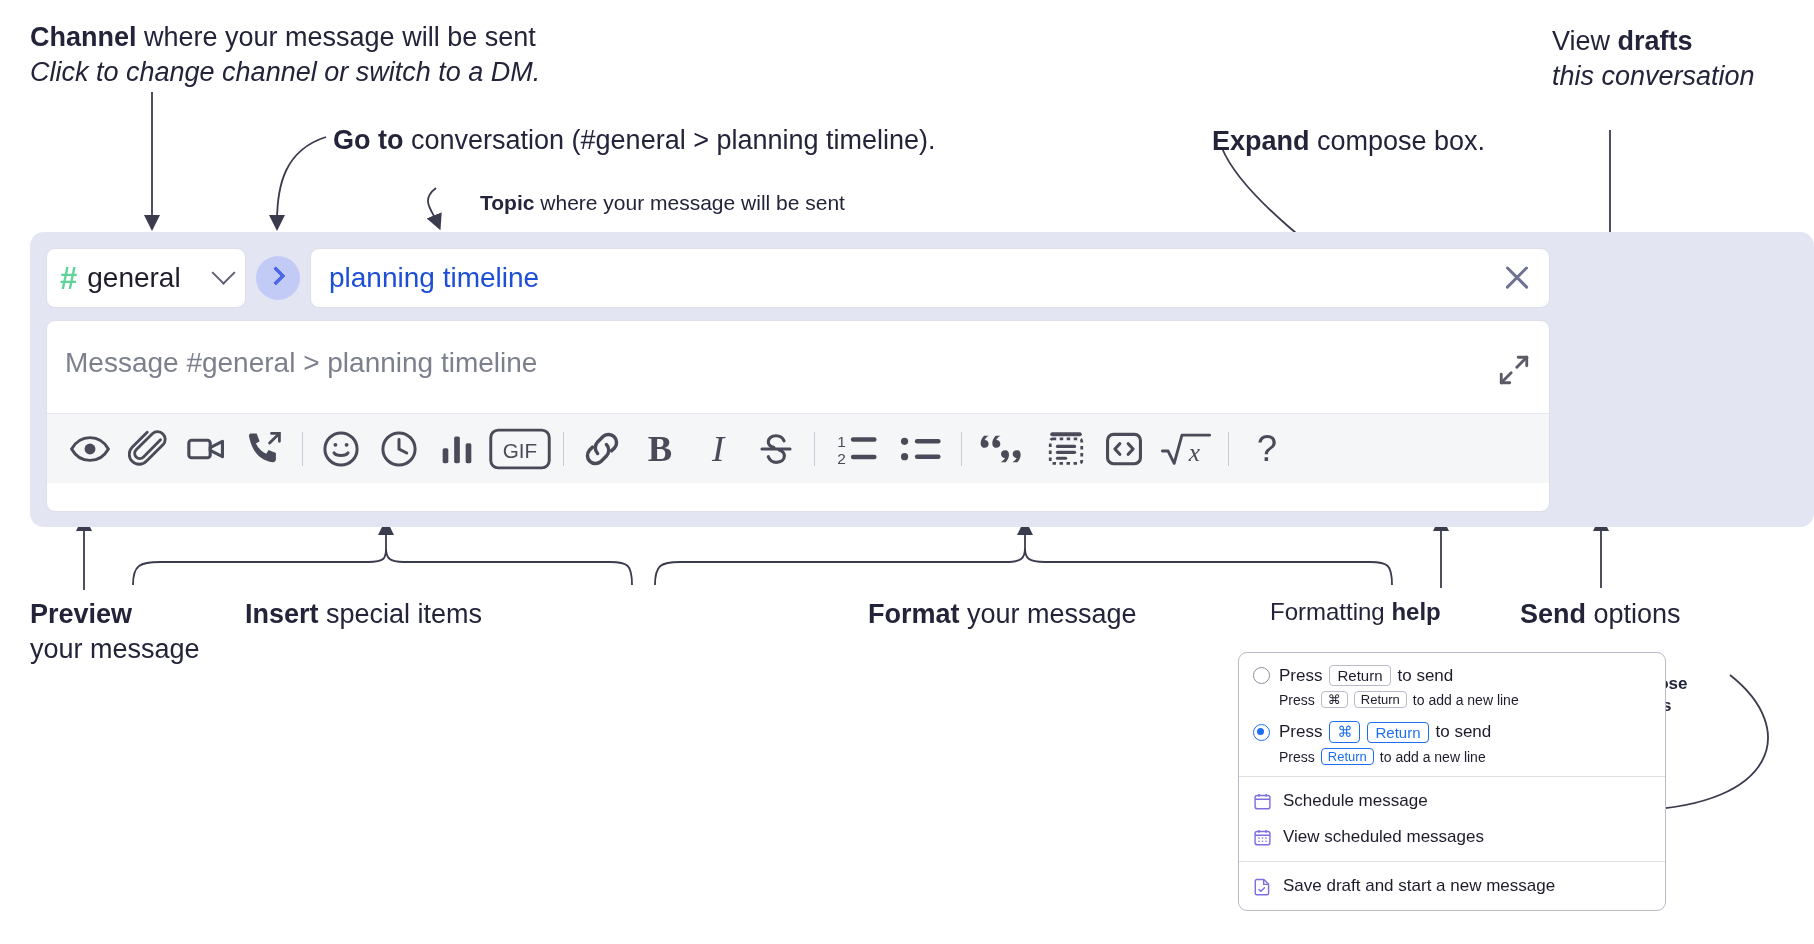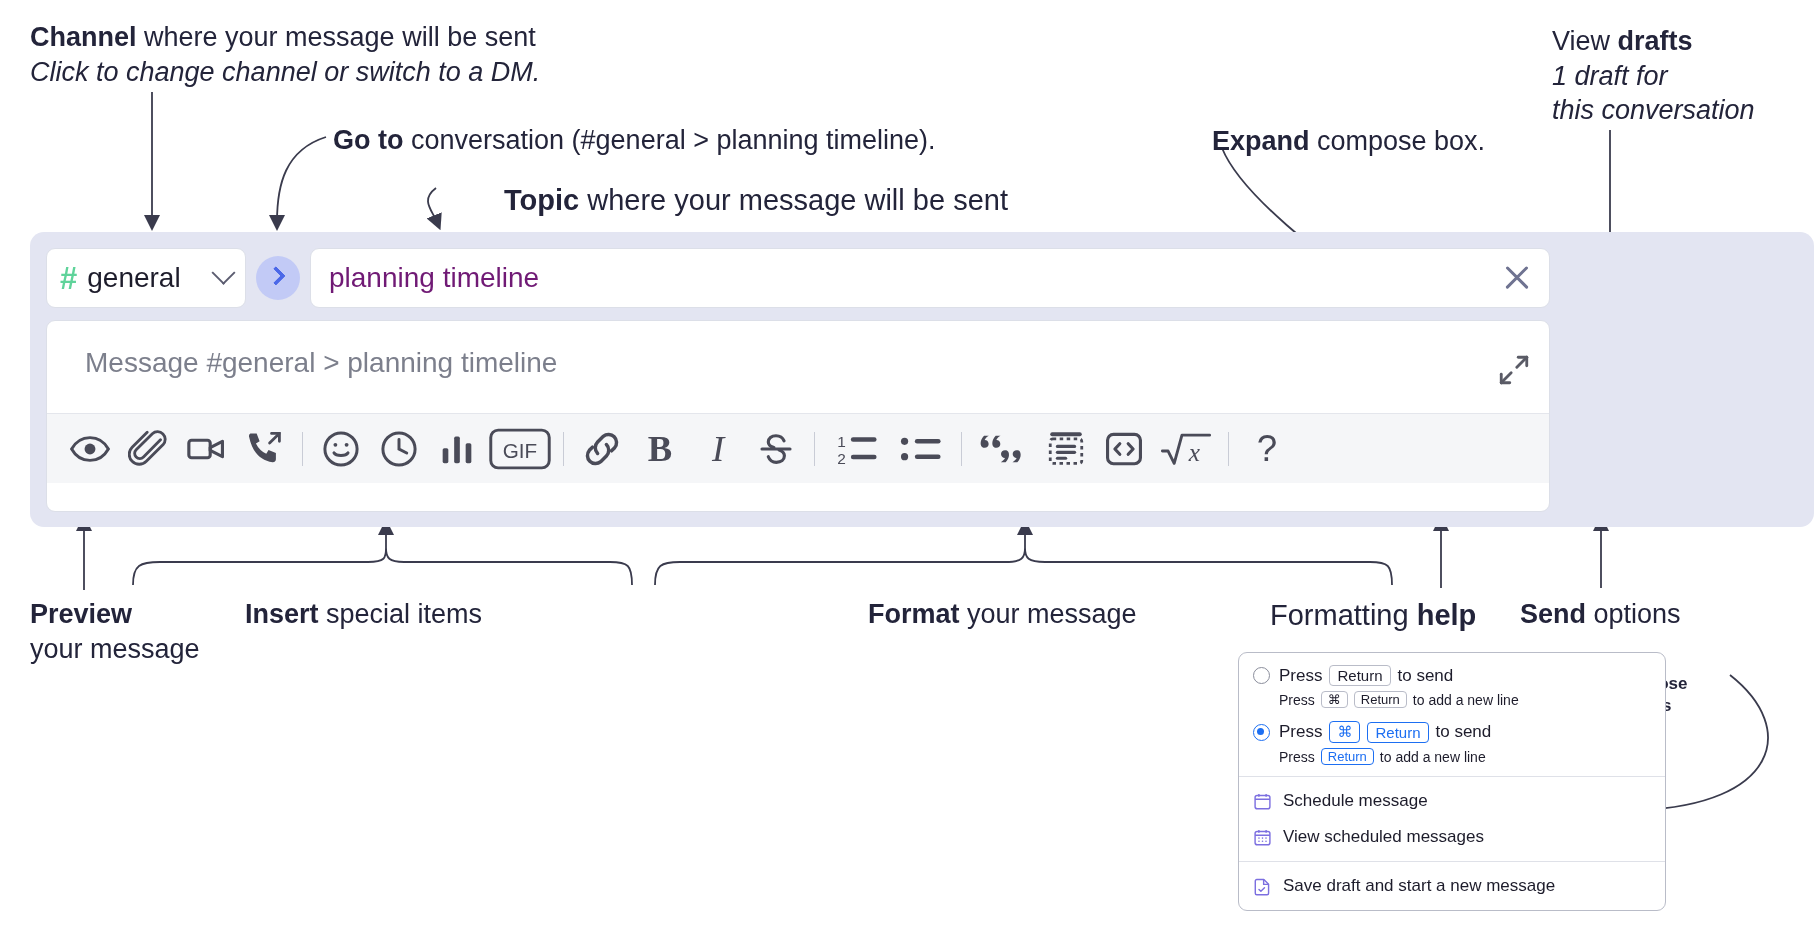--- a/index.html
+++ b/index.html
@@ -39,34 +39,34 @@
   #goto-button {
     width:44px; height:44px; border-radius:50%; background:#c2caf6;
     display:flex; align-items:center; justify-content:center; cursor:pointer; flex:0 0 auto;
   }
   #goto-button .gchev { width:14px; height:14px; border-right:4px solid #4b68e8; border-top:4px solid #4b68e8;
           transform:rotate(45deg) translateX(-3px); border-radius:1px;}
   #topic-field {
     flex:1; height:60px; background:#fff; border:1px solid #dcdfe8; border-radius:9px;
     display:flex; align-items:center; padding:0 14px 0 18px; gap:10px;
   }
-  #topic-value { font-size:28px; color:#701a75; flex:1; }
+  #topic-value { font-size:28px; color:#1d4ed8; flex:1; }
   #topic-clear { width:36px;height:36px; position:relative; cursor:pointer; flex:0 0 auto;}
   #topic-clear:before, #topic-clear:after {
     content:""; position:absolute; left:3px; top:16px; width:30px; height:3.2px; background:#6f7391; border-radius:2px;
   }
   #topic-clear:before { transform:rotate(45deg); }
   #topic-clear:after { transform:rotate(-45deg); }
 
   #message-box {
     margin-top:10px; flex:1; background:#fff; border:1px solid #dcdfe8; border-radius:9px;
     display:flex; flex-direction:column; overflow:hidden;
   }
   #message-area { position:relative; height:92px; }
-  #message-placeholder { position:absolute; left:18px; top:26px; font-size:28px; color:#7c7f8c;margin-left:20px; }
+  #message-placeholder { position:absolute; left:18px; top:26px; font-size:28px; color:#7c7f8c; }
   #expand-button { position:absolute; right:18px; top:32px; width:34px;height:34px; cursor:pointer;}
   #toolbar {
     height:70px; background:#f5f6f8; border-top:1px solid #e4e6ec;
     display:flex; align-items:center; padding:0 14px; gap:0px;
   }
   .tb { width:58px; height:58px; display:flex;align-items:center;justify-content:center; cursor:pointer; flex:0 0 auto;}
   .tb svg { display:block; }
   .sep { width:1px; height:34px; background:#c9ccd6; margin:0 9px; flex:0 0 auto;}
 
   #drafts-col {
@@ -145,48 +145,47 @@
 
 <div class="anno" style="left:30px; top:20px; font-size:27px;">
   <div><b>Channel</b><span> where your message will be sent</span></div>
   <div><i>Click to change channel or switch to a DM.</i></div>
 </div>
 
 <div class="anno" style="left:333px; top:123px; font-size:27px;">
   <b>Go to</b><span> conversation (#general &gt; planning timeline).</span>
 </div>
 
-<div class="anno" style="left:480px; top:182px; font-size:29px;margin-left:24px;">
+<div class="anno" style="left:480px; top:190px; font-size:21px;">
   <b>Topic</b><span> where your message will be sent</span>
 </div>
 
 <div class="anno" style="left:1212px; top:124px; font-size:27px;">
   <b>Expand</b><span> compose box.</span>
 </div>
 
 <div class="anno" style="left:1552px; top:24px; font-size:27px;">
   <div><span>View </span><b>drafts</b></div>
-  <div><i>1 draft for</i></div>
   <div><i>this conversation</i></div>
 </div>
 
 <div class="anno" style="left:30px; top:597px; font-size:27px;">
   <div><b>Preview</b></div>
   <div><span>your message</span></div>
 </div>
 
 <div class="anno" style="left:245px; top:597px; font-size:27px;">
   <b>Insert</b><span> special items</span>
 </div>
 
 <div class="anno" style="left:868px; top:597px; font-size:27px;">
   <b>Format</b><span> your message</span>
 </div>
 
-<div class="anno" style="left:1270px; top:597px; font-size:29px;">
+<div class="anno" style="left:1270px; top:597px; font-size:24px;">
   <span>Formatting </span><b>help</b>
 </div>
 
 <div class="anno" style="left:1520px; top:597px; font-size:27px;">
   <b>Send</b><span> options</span>
 </div>
 
 <div class="anno" style="left:1610px; top:673px; font-size:17px;">
   <div><b>Compose</b></div>
   <div><b>options</b></div>

